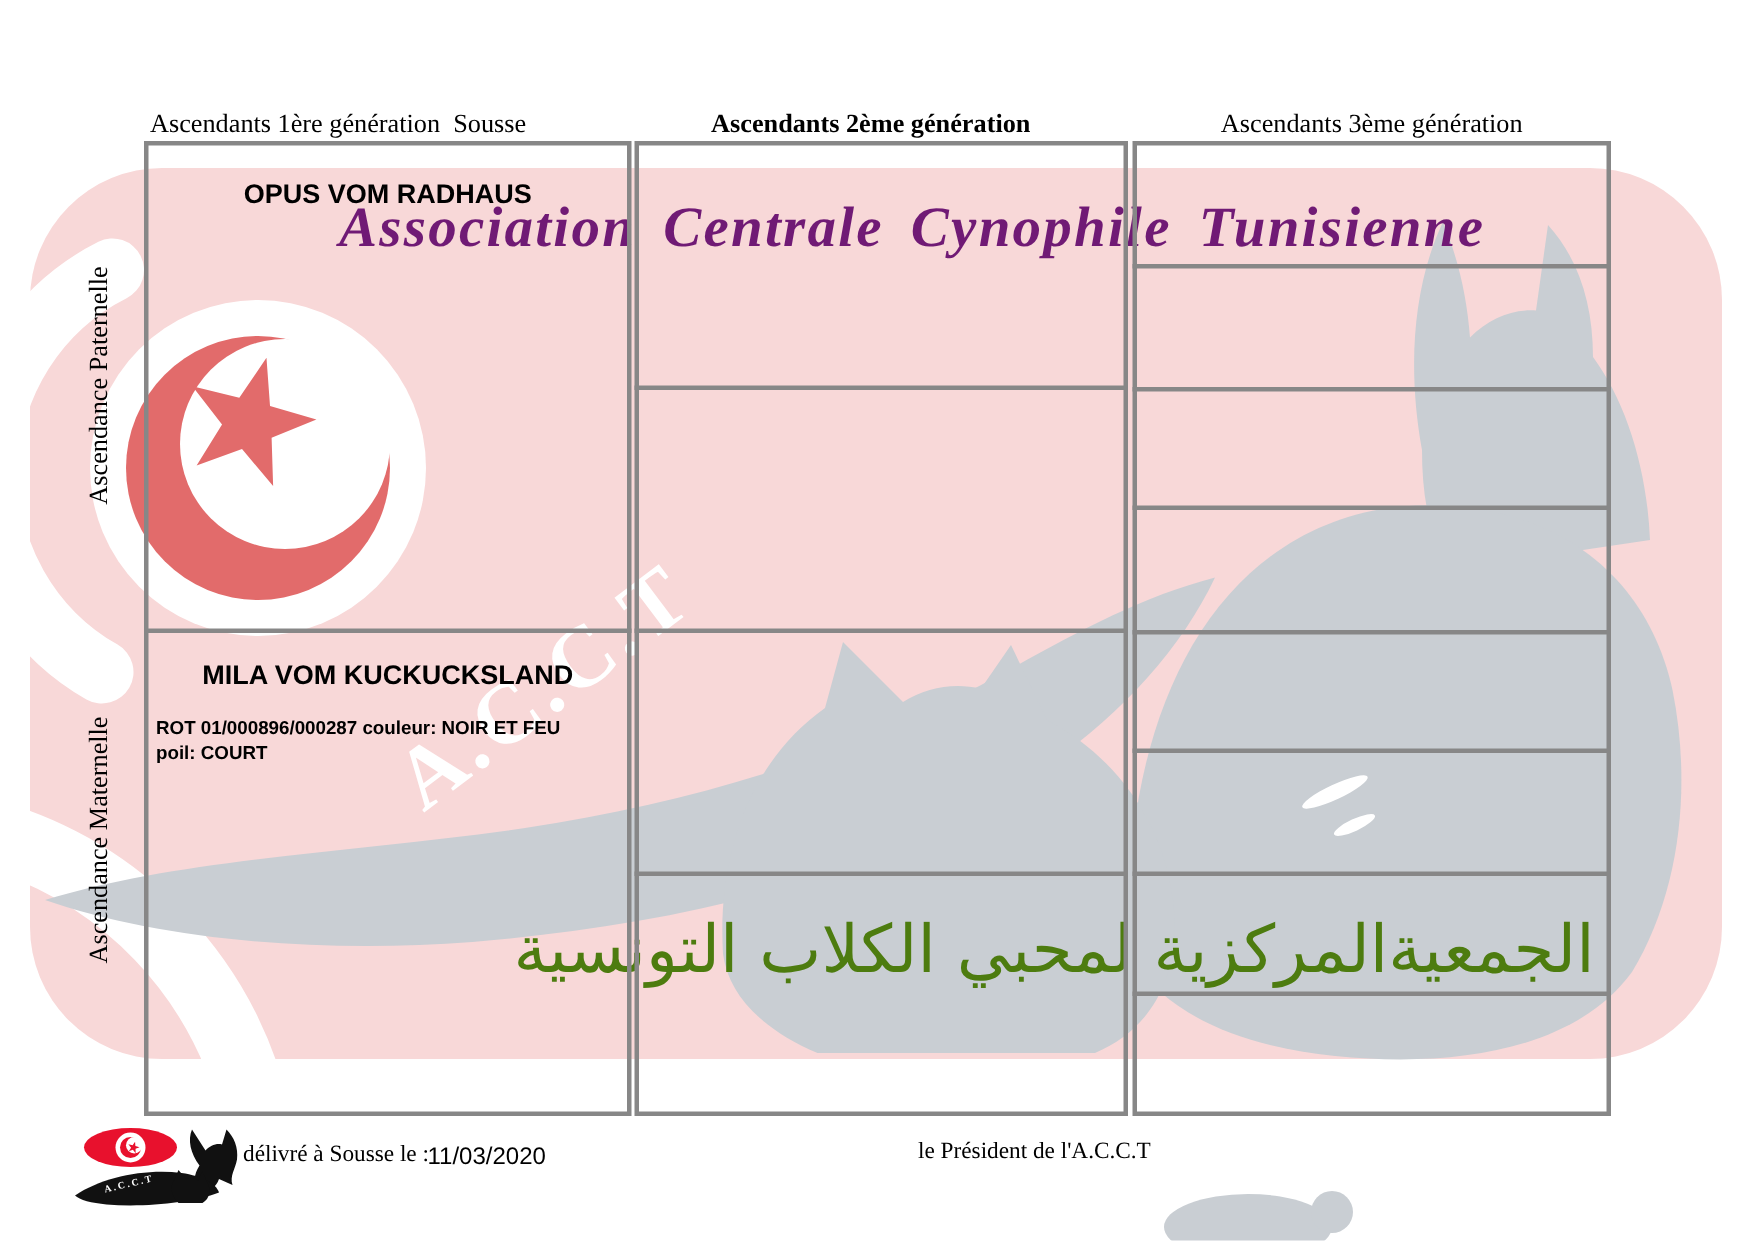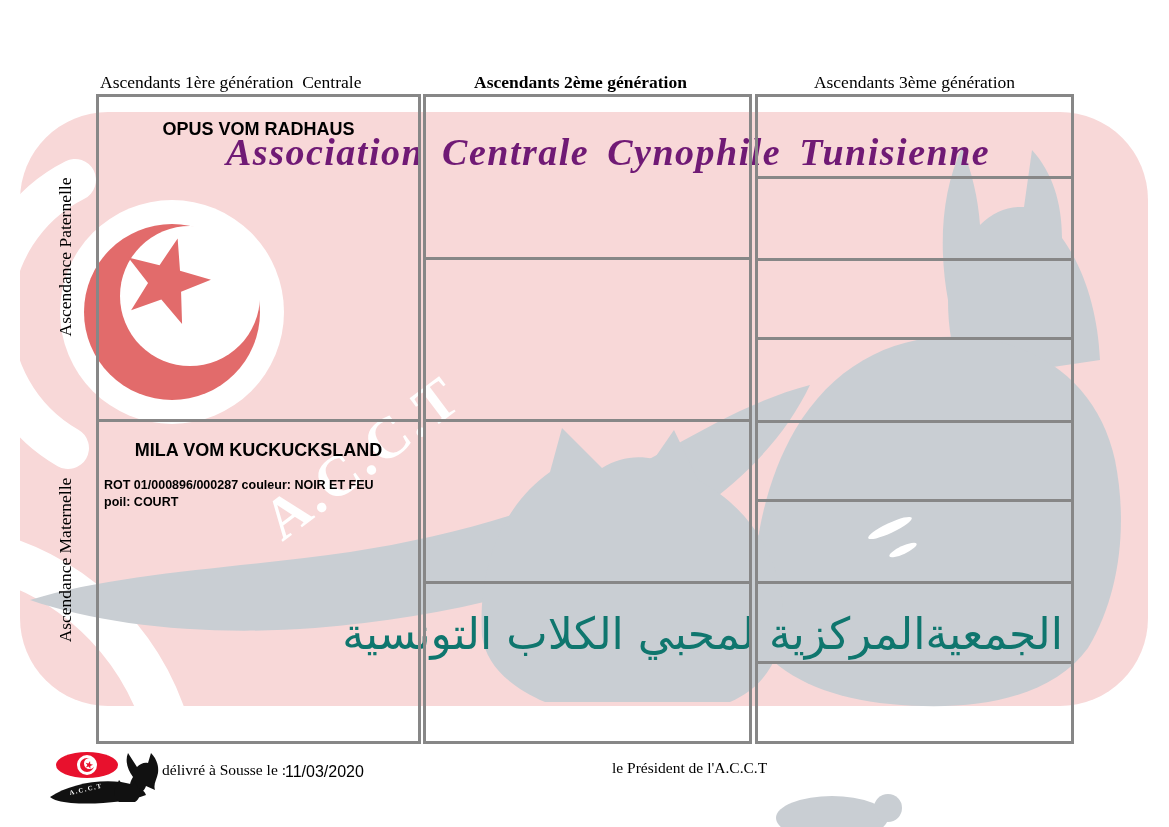--- a/index.html
+++ b/index.html
@@ -6,21 +6,21 @@
   .page{position:relative;width:1169px;height:827px;background:#ffffff;overflow:hidden;
         font-family:"Liberation Serif", serif;color:#000;}
   .abs{position:absolute;}
   svg{display:block;}
 
   
   .wm-title{position:absolute;left:226px;top:130px;white-space:nowrap;color:#701a75;
             font:italic bold 38px "Liberation Serif", serif;letter-spacing:1.5px;word-spacing:7px;}
   .wm-acct{position:absolute;left:232px;top:424px;width:260px;text-align:center;color:#ffffff;
            font:bold 58px "Liberation Serif", serif;letter-spacing:3px;transform:rotate(-37deg);}
-  .wm-arabic{position:absolute;right:106px;top:608px;direction:rtl;white-space:nowrap;color:#0f766e;
+  .wm-arabic{position:absolute;right:106px;top:608px;direction:rtl;white-space:nowrap;color:#4d7c0f;
              font-family:"DejaVu Sans", sans-serif;font-size:44px;}
 
   
   .colbox{position:absolute;top:94px;height:650px;border:3px solid #878787;box-sizing:border-box;background:transparent;}
   .hline{position:absolute;height:3px;background:#878787;}
   .cell{position:absolute;background:transparent;}
 
   .col-header{position:absolute;top:72px;font-size:17.5px;}
   .hdr1{left:100px;white-space:pre;}
   .hdr2{left:416px;width:329px;text-align:center;font-weight:bold;}
@@ -81,21 +81,21 @@
     <g fill="#ffffff">
       <ellipse cx="890" cy="528" rx="24" ry="5" transform="rotate(-25 890 528)"></ellipse>
       <ellipse cx="903" cy="550" rx="15" ry="4" transform="rotate(-25 903 550)"></ellipse>
     </g>
   </svg>
 
   <div class="wm-title">Association Centrale Cynophile Tunisienne</div>
   <div class="wm-acct">A.C.C.T</div>
   <div class="wm-arabic">الجمعيةالمركزية لمحبي الكلاب التونسية</div>
 
-  <div class="col-header hdr1">Ascendants 1ère génération  Centrale</div>
+  <div class="col-header hdr1">Ascendants 1ère génération  Sousse</div>
   <div class="col-header hdr2">Ascendants 2ème génération</div>
   <div class="col-header hdr3">Ascendants 3ème génération</div>
 
   <div class="colbox" style="left:96px;width:325px;"></div>
   <div class="colbox" style="left:423px;width:329px;"></div>
   <div class="colbox" style="left:755px;width:319px;"></div>
 
   <div class="hline" style="left:96px;width:325px;top:419px;"></div>
   <div class="hline" style="left:423px;width:329px;top:257px;"></div>
   <div class="hline" style="left:423px;width:329px;top:419px;"></div>

